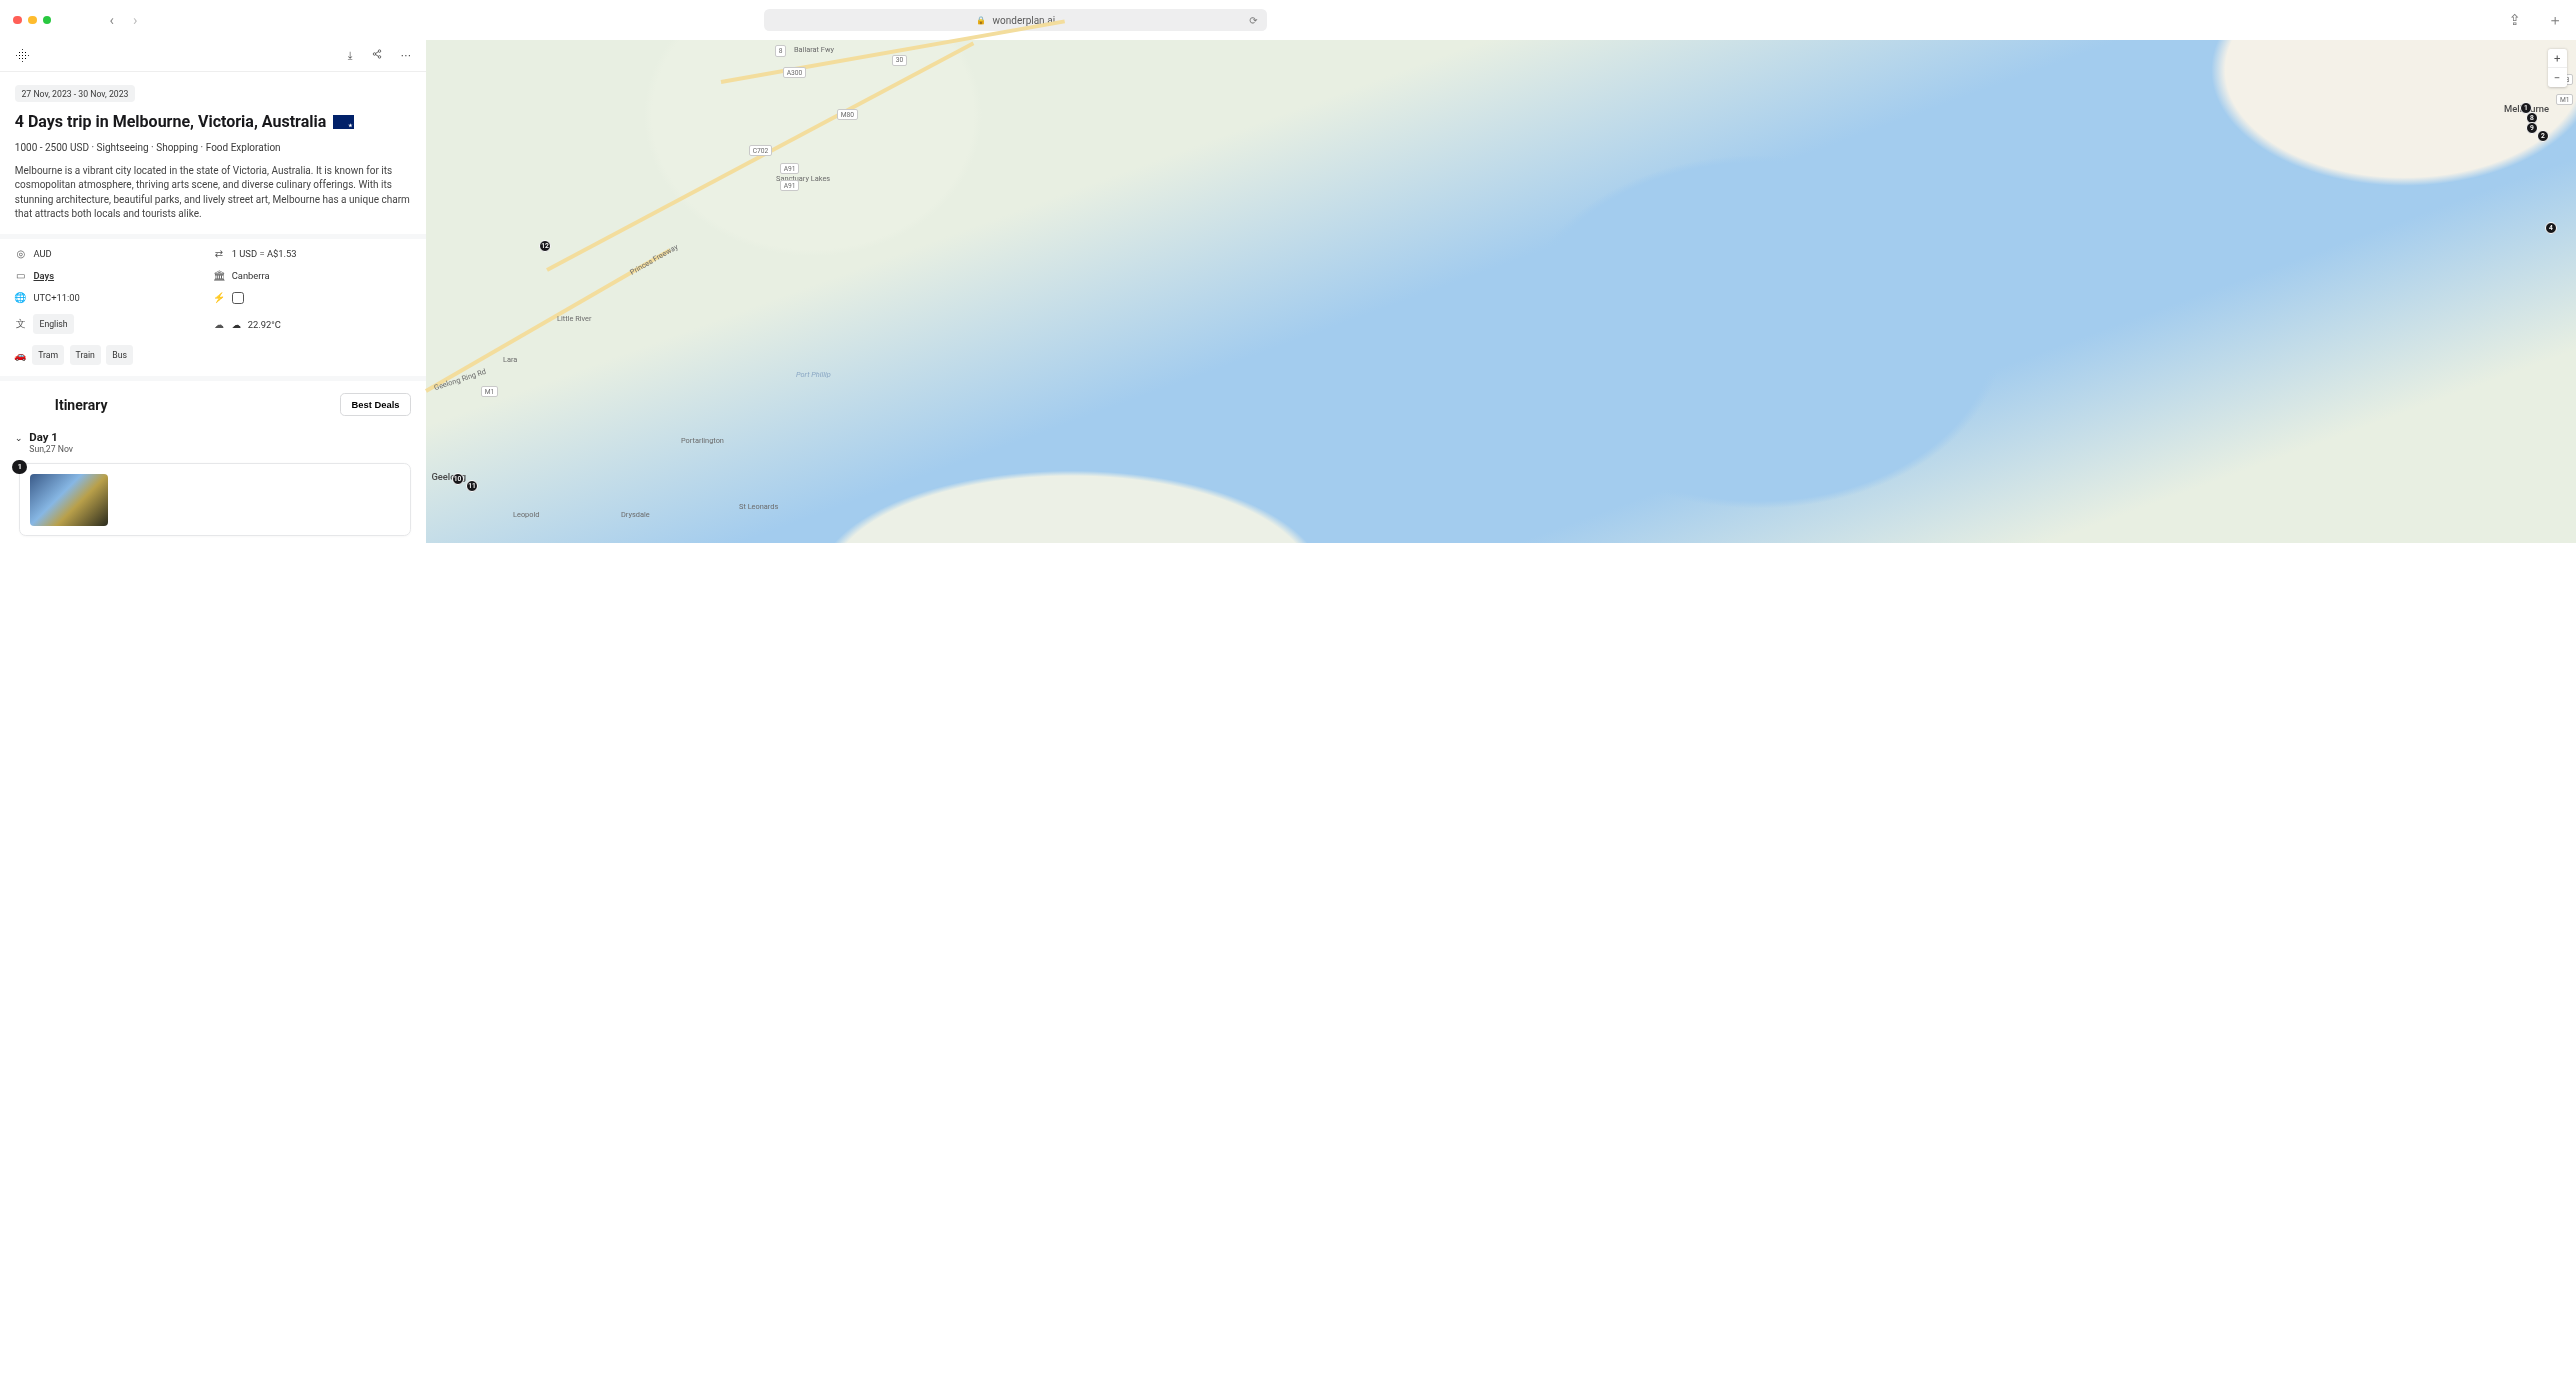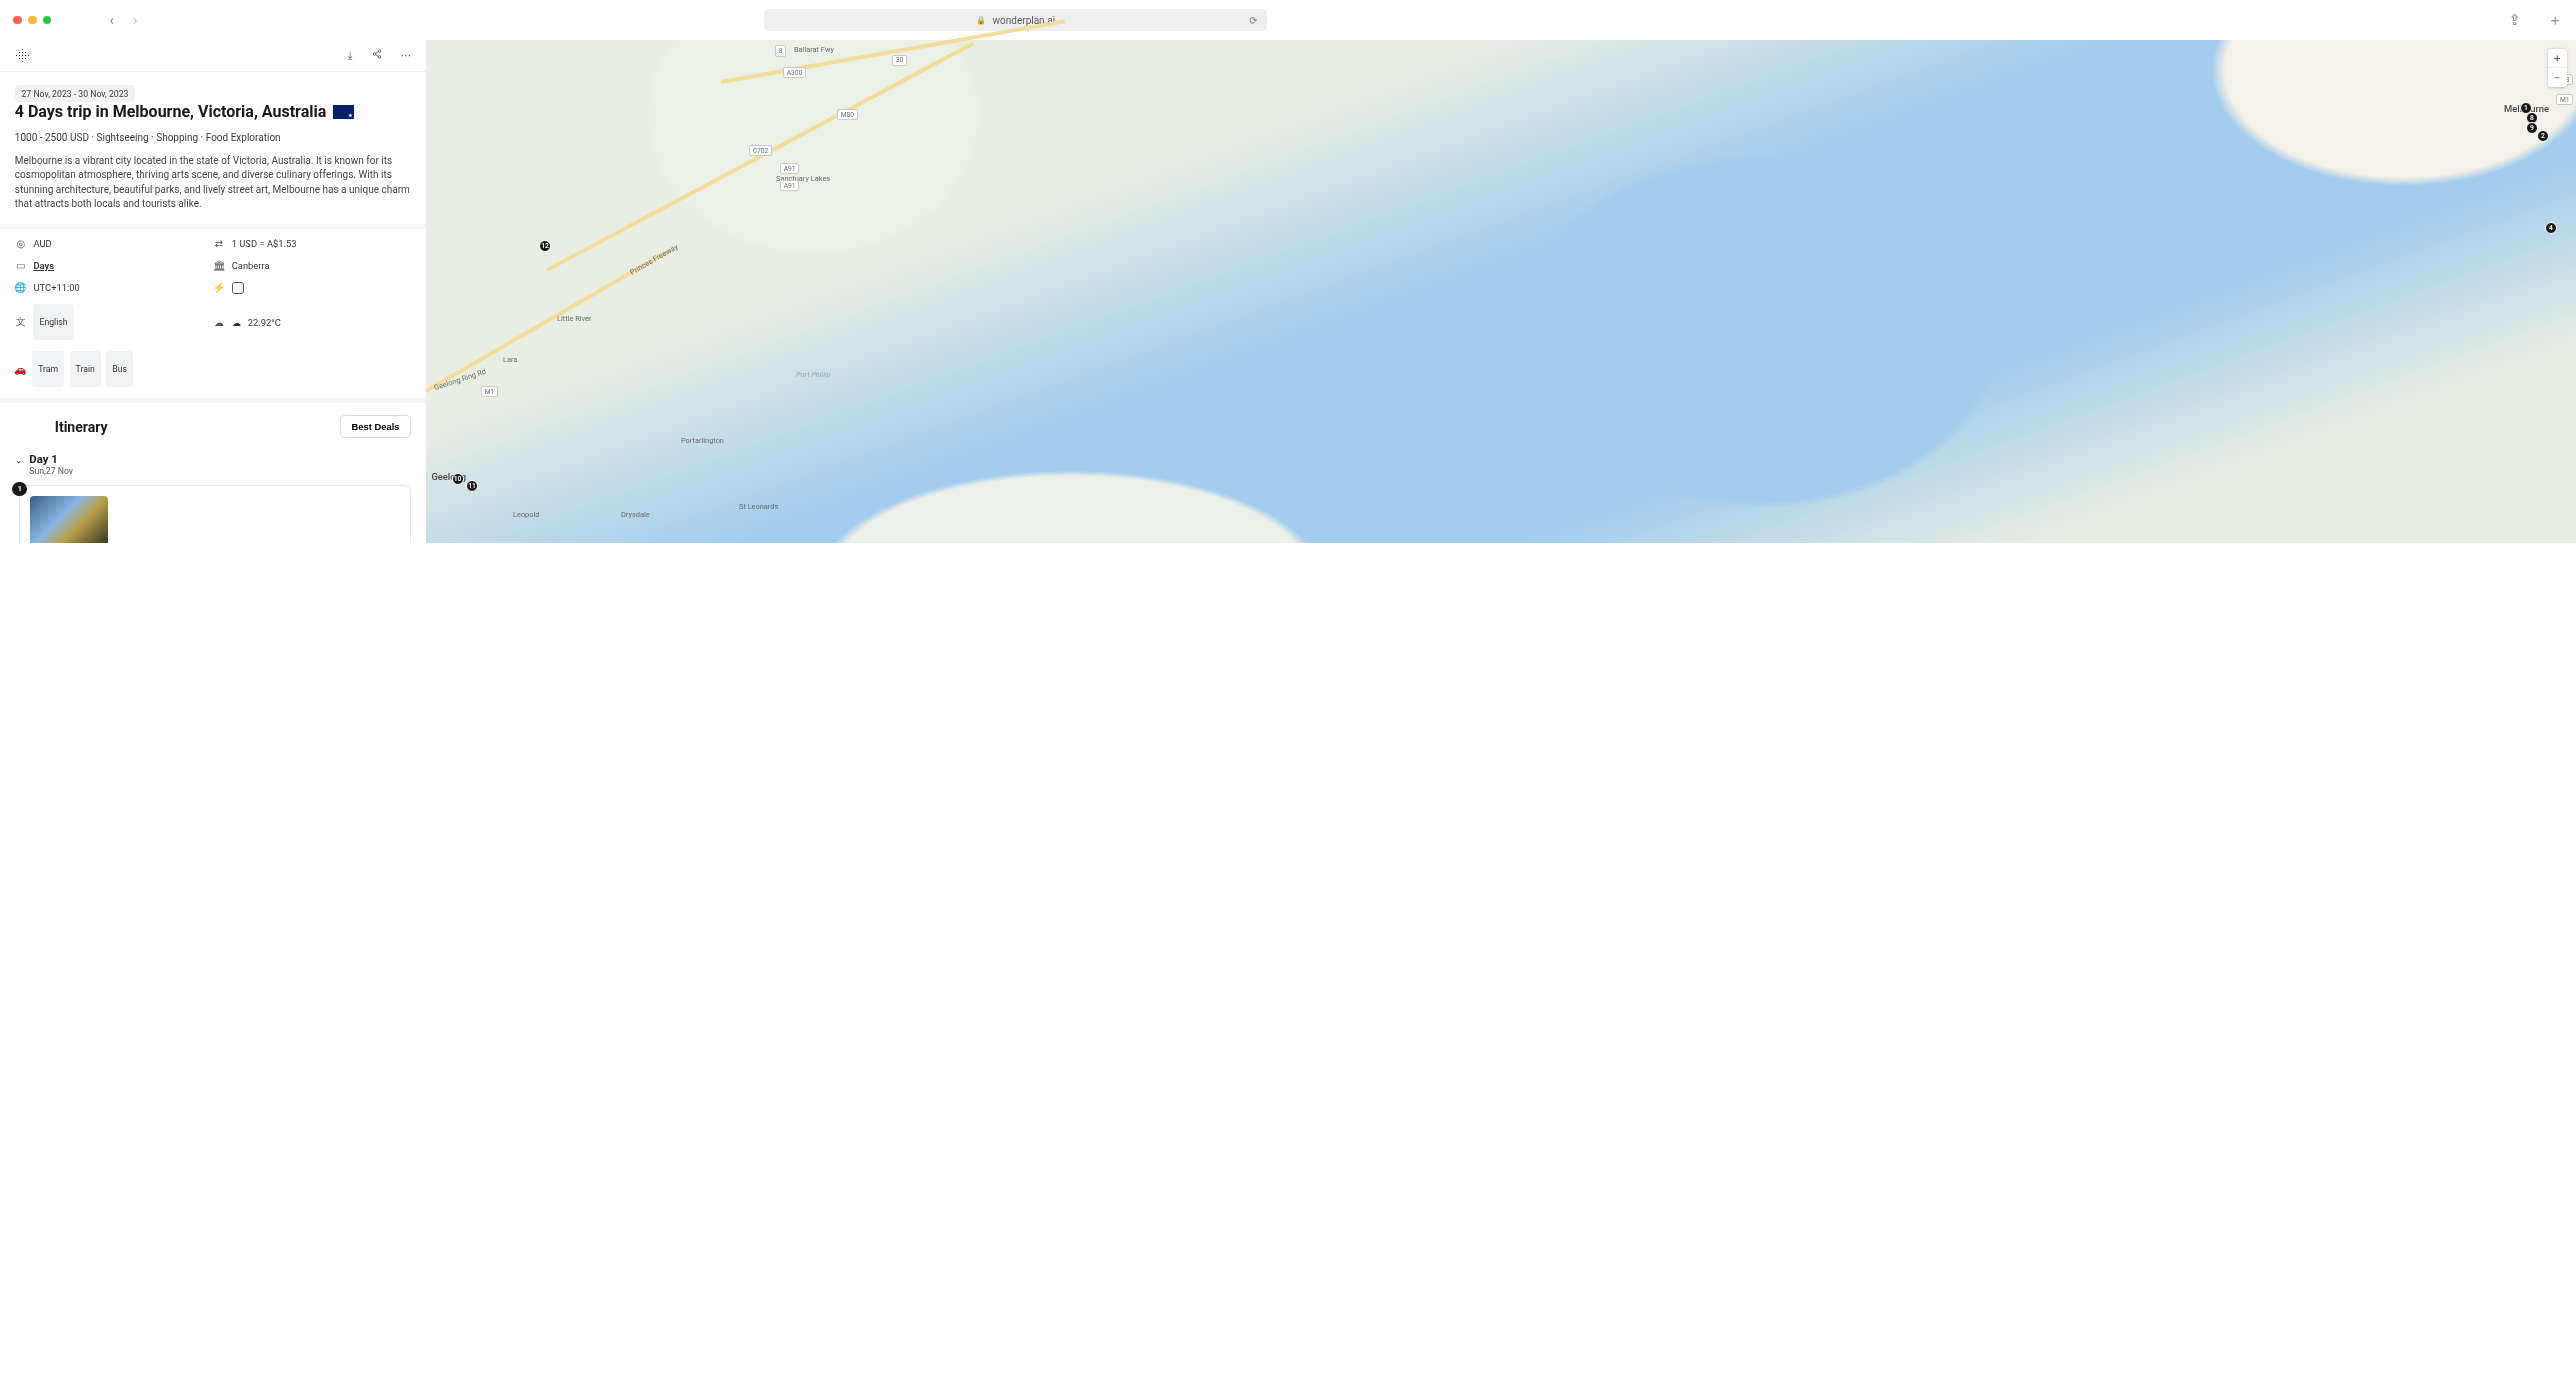--- a/index.html
+++ b/index.html
@@ -85,21 +85,21 @@
 
 
 .trip-section { padding: 13.4px 14.8px 12px; }
 .date-pill {
   display: inline-block;
   background: #f1f2f3;
   border-radius: 4px;
   padding: 3.4px 6.7px;
   font-size: 8.7px;
   color: #3a3a3a;
-  margin-bottom: 0;
+  margin-bottom: 10px;
 }
 .trip-title {
   font-size: 16px;
   font-weight: 700;
   color: #18181b;
   margin-bottom: 11px;
   display: flex;
   align-items: center;
   gap: 6.7px;
 }
@@ -133,21 +133,21 @@
   grid-template-columns: 1fr 1fr;
   row-gap: 10.7px;
   font-size: 9.4px;
   color: #333;
 }
 .info-item { display: flex; align-items: center; gap: 6.7px; }
 .info-icon { width: 12px; text-align: center; color: #555; font-size: 10px; flex: 0 0 12px; }
 .pill {
   background: #f1f2f3;
   border-radius: 3.4px;
-  padding: 13px 6px;
+  padding: 5px 6px;
   font-size: 8.7px;
 }
 .wise-link { text-decoration: underline; font-weight: 600; }
 .transport-row { grid-column: 1 / -1; display: flex; align-items: center; gap: 5.4px; }
 .socket-icons { display: flex; gap: 4px; }
 .socket-box { width: 12px; height: 12px; border: 1px solid #555; border-radius: 2.7px; }
 
 
 .itin-section { border-top: 5.4px solid #f6f7f8; padding: 12px 14.8px 16px; }
 .itin-head { display: flex; align-items: center; justify-content: space-between; margin-bottom: 13.4px; }

